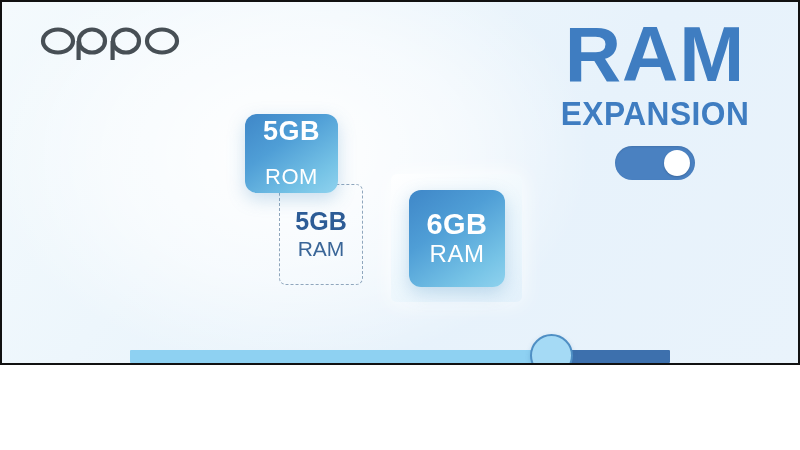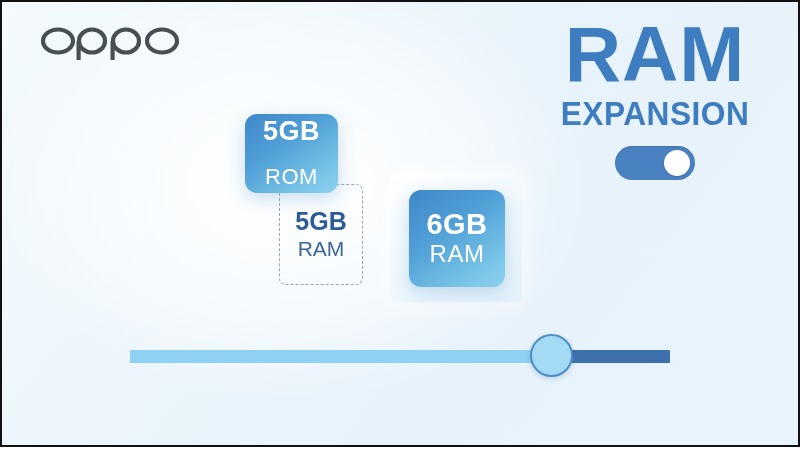--- a/index.html
+++ b/index.html
@@ -4,21 +4,21 @@
 <title>OPPO RAM Expansion</title>
 <style>
   html, body {
     margin: 0;
     padding: 0;
     background: #ffffff;
   }
   #stage {
     position: relative;
     width: 800px;
-    height: 447px;
+    height: 365px;
     overflow: hidden;
     box-sizing: border-box;
     border: 2px solid #111111;
     background:
       radial-gradient(ellipse 420px 300px at 36% 42%, #ffffff 0%, rgba(255,255,255,0.55) 42%, rgba(255,255,255,0) 72%),
       linear-gradient(128deg, #f4fafd 0%, #edf6fc 32%, #e7f2fb 62%, #e9f3fb 100%);
     font-family: "Liberation Sans", sans-serif;
     -webkit-font-smoothing: antialiased;
   }
 

